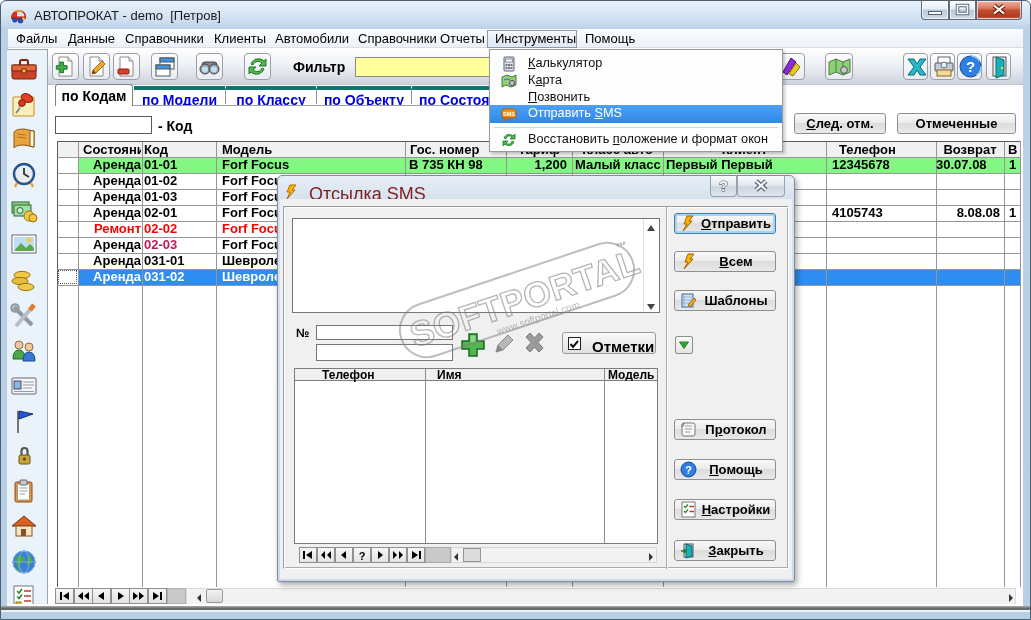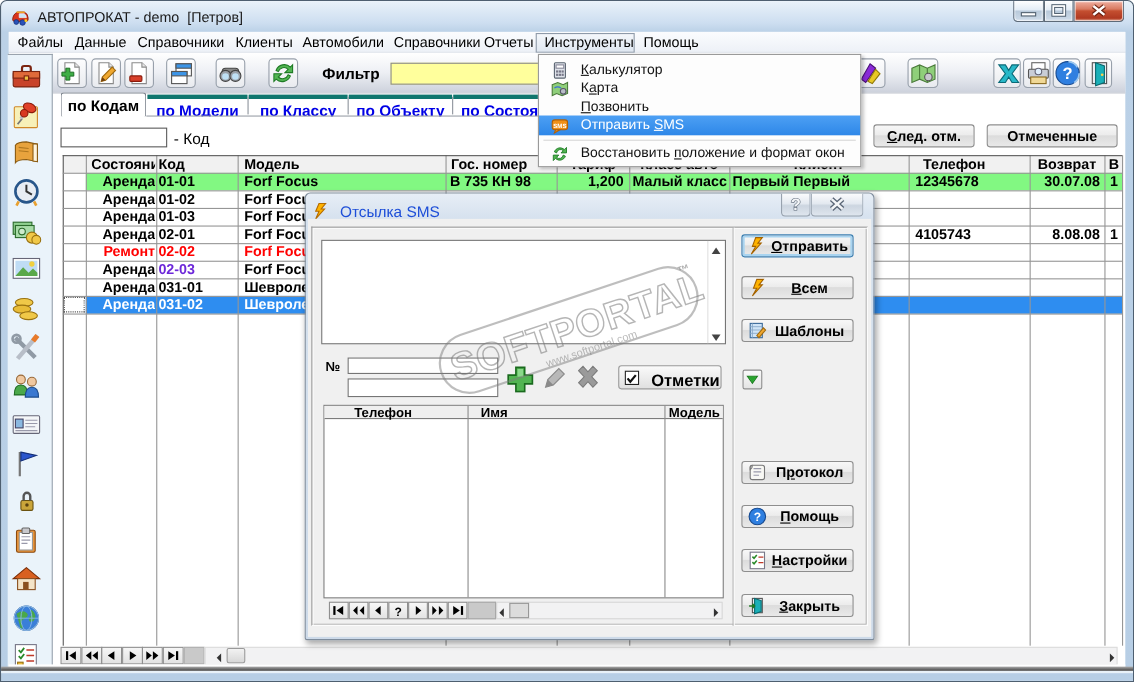--- a/index.html
+++ b/index.html
@@ -21,40 +21,40 @@
 #flabel{left:293px;top:59px;font-weight:bold;font-size:14px}
 #ffield{left:355px;top:57px;width:150px;height:20px;background:#FFFF9C;border:1px solid #8a8a8a}
 #sidebar{left:7px;top:49px;width:41px;height:558px;background:#EAF3FA;border-top:1px solid #9aa3ad;border-right:1px solid #9aa3ad}
 .sic{left:10px;width:28px;height:28px}
 
 .tab{top:86px;height:20px;background:#fff;border-top:4px solid #0f766e;color:#0000E6;font-weight:bold;font-size:14px;text-align:center;line-height:20px;overflow:hidden;white-space:nowrap}
 #tab0{left:55px;top:84px;width:78px;height:22px;color:#000;border:1px solid #7b828c;border-bottom:none;border-radius:3px 3px 0 0;z-index:2;line-height:22px}
 #tabline{left:133px;top:105px;width:374px;height:1px;background:#9aa0a8}
 .tsep{top:88px;width:1px;height:16px;background:#8d939c}
 #kodbox{left:55px;top:116px;width:97px;height:18px;border:1px solid #5a5a5a;background:#fff}
-#kodlbl{left:158px;top:118px;font-weight:normal;font-size:14px}
+#kodlbl{left:158px;top:118px;font-weight:bold;font-size:14px}
 .pbtn{border:1px solid #8e8e8e;border-radius:3px;background:linear-gradient(180deg,#f8f8f8 0,#ececec 45%,#dcdcdc 50%,#e9e9e9 100%);font-weight:bold;font-size:13px;text-align:center;color:#000}
 #bsled{left:794px;top:113px;width:92px;height:21px;line-height:19px}
 #botm{left:897px;top:113px;width:119px;height:21px;line-height:19px}
 
 .vln{background:#969696;width:1px;top:141px;height:446px}
 .hln{background:#969696;height:1px;left:57px;width:963px}
 .cell{height:16px;line-height:16px;font-weight:bold;overflow:hidden;white-space:nowrap}
 #hdr{left:57px;top:141px;width:963px;height:16px;background:#F1F1F1}
 .rowg{left:78px;top:157px;width:942px;height:16px;background:#82F882}
 .rowb{left:78px;top:269px;width:942px;height:16px;background:#2E8DF0}
 
 .nvb{top:588px;width:19px;height:16px;background:linear-gradient(180deg,#f6f6f6,#e2e2e2);border:1px solid #8f8f8f}
 #grayblk{left:167px;top:588px;width:19px;height:16px;background:#c9c9c9;border:1px solid #b0b0b0}
 #hscr{left:186px;top:588px;width:830px;height:17px;background:#F2F2F3;border:1px solid #dcdcdc}
 #hthumb{left:206px;top:589px;width:17px;height:14px;background:linear-gradient(180deg,#F2F2F2,#D8D8D8);border:1px solid #9a9a9a;border-radius:2px}
 #botfill{left:8px;top:604px;width:1015px;height:3px;background:#fff}
 
 #dlg{left:277px;top:175px;width:518px;height:407px;background:linear-gradient(180deg,#E7EEF6 0,#D5E1EE 24px,#CDDAE9 100%);border:1px solid #7e8c9c;border-radius:5px 5px 2px 2px;box-shadow:2px 3px 6px rgba(0,0,0,.35)}
-#dtitle{left:309px;top:184px;font-size:14px;color:#1d4ed8}
+#dtitle{left:309px;top:184px;font-size:18px;color:#7f1d1d}
 .dcap{top:176px;height:21px;border:1px solid #98a2ae;border-top:none;border-radius:0 0 4px 4px;background:linear-gradient(180deg,#fbfcfd,#e3e9f0 45%,#ccd5e0 55%,#dfe6ee 100%);text-align:center;line-height:19px;font-weight:bold;color:#5a6676;font-size:12px}
 #dhelp{left:710px;width:27px}
 #dclose{left:737px;width:48px}
 #dclient{left:280px;top:199px;width:512px;height:380px;background:#F0F0F0}
 #dbevel{left:283px;top:206px;width:506px;height:363px;border:1px solid #9b9b9b;border-bottom-color:#fdfdfd;border-right-color:#fdfdfd;box-shadow:inset 1px 1px 0 #fdfdfd, inset -1px -1px 0 #ababab}
 #memo{left:292px;top:218px;width:368px;height:95px;background:#fff;border:1px solid #757575}
 #nolbl{left:296px;top:326px;font-weight:bold;font-size:12px}
 .dfield{left:316px;width:137px;background:#fff;border:1px solid #757575}
 #chkp{left:562px;top:332px;width:94px;height:22px;border:1px solid #9a9a9a;border-radius:3px;background:linear-gradient(180deg,#FAFAFA,#E0E0E0)}
 #chkbox{left:568px;top:337px;width:13px;height:13px;background:#fff;border:1.5px solid #222}
@@ -330,39 +330,39 @@
 <div class="b hln" style="top:269px"></div>
 <div class="b hln" style="top:285px"></div>
 <div class="b cell" style="left:79px;top:157px;width:62px;text-align:right;color:#000">Аренда</div>
 <div class="b cell" style="left:144px;top:157px;width:70px;color:#000">01-01</div>
 <div class="b cell" style="left:222px;top:157px;width:182px;color:#000">Forf Focus</div>
 <div class="b cell" style="left:409px;top:157px;width:118px;color:#000">В 735 КН 98</div>
 <div class="b cell" style="left:506px;top:157px;width:61px;text-align:right;color:#000">1,200</div>
 <div class="b cell" style="left:575px;top:157px;width:87px;color:#000">Малый класс</div>
 <div class="b cell" style="left:666px;top:157px;width:126px;color:#000">Первый Первый</div>
 <div class="b cell" style="left:832px;top:157px;width:100px;color:#000">12345678</div>
-<div class="b cell" style="left:936px;top:157px;width:64px;text-align:right;color:#000">30.07.08</div>
+<div class="b cell" style="left:936px;top:157px;width:64px;text-align:left;color:#000">30.07.08</div>
 <div class="b cell" style="left:1009px;top:157px;width:11px;color:#000">1</div>
 <div class="b cell" style="left:79px;top:173px;width:62px;text-align:right;color:#000">Аренда</div>
 <div class="b cell" style="left:144px;top:173px;width:70px;color:#000">01-02</div>
 <div class="b cell" style="left:222px;top:173px;width:182px;color:#000">Forf Focus</div>
 <div class="b cell" style="left:79px;top:189px;width:62px;text-align:right;color:#000">Аренда</div>
 <div class="b cell" style="left:144px;top:189px;width:70px;color:#000">01-03</div>
 <div class="b cell" style="left:222px;top:189px;width:182px;color:#000">Forf Focus</div>
 <div class="b cell" style="left:79px;top:205px;width:62px;text-align:right;color:#000">Аренда</div>
 <div class="b cell" style="left:144px;top:205px;width:70px;color:#000">02-01</div>
 <div class="b cell" style="left:222px;top:205px;width:182px;color:#000">Forf Focus</div>
 <div class="b cell" style="left:832px;top:205px;width:100px;color:#000">4105743</div>
 <div class="b cell" style="left:936px;top:205px;width:64px;text-align:right;color:#000">8.08.08</div>
 <div class="b cell" style="left:1009px;top:205px;width:11px;color:#000">1</div>
 <div class="b cell" style="left:79px;top:221px;width:62px;text-align:right;color:#FF0000">Ремонт</div>
 <div class="b cell" style="left:144px;top:221px;width:70px;color:#FF0000">02-02</div>
 <div class="b cell" style="left:222px;top:221px;width:182px;color:#FF0000">Forf Focus</div>
 <div class="b cell" style="left:79px;top:237px;width:62px;text-align:right;color:#000">Аренда</div>
-<div class="b cell" style="left:144px;top:237px;width:70px;color:#6d28d9">02-03</div>
+<div class="b cell" style="left:144px;top:237px;width:70px;color:#be185d">02-03</div>
 <div class="b cell" style="left:222px;top:237px;width:182px;color:#000">Forf Focus</div>
 <div class="b cell" style="left:79px;top:253px;width:62px;text-align:right;color:#000">Аренда</div>
 <div class="b cell" style="left:144px;top:253px;width:70px;color:#000">031-01</div>
 <div class="b cell" style="left:222px;top:253px;width:182px;color:#000">Шевроле Ланос</div>
 <div class="b cell" style="left:79px;top:269px;width:62px;text-align:right;color:#fff">Аренда</div>
 <div class="b cell" style="left:144px;top:269px;width:70px;color:#fff">031-02</div>
 <div class="b cell" style="left:222px;top:269px;width:182px;color:#fff">Шевроле Ланос</div>
 
 <div class="b nvb" style="left:55px"><svg width="17" height="14">
       <rect x="4" y="3" width="2" height="8" fill="#000"></rect>

